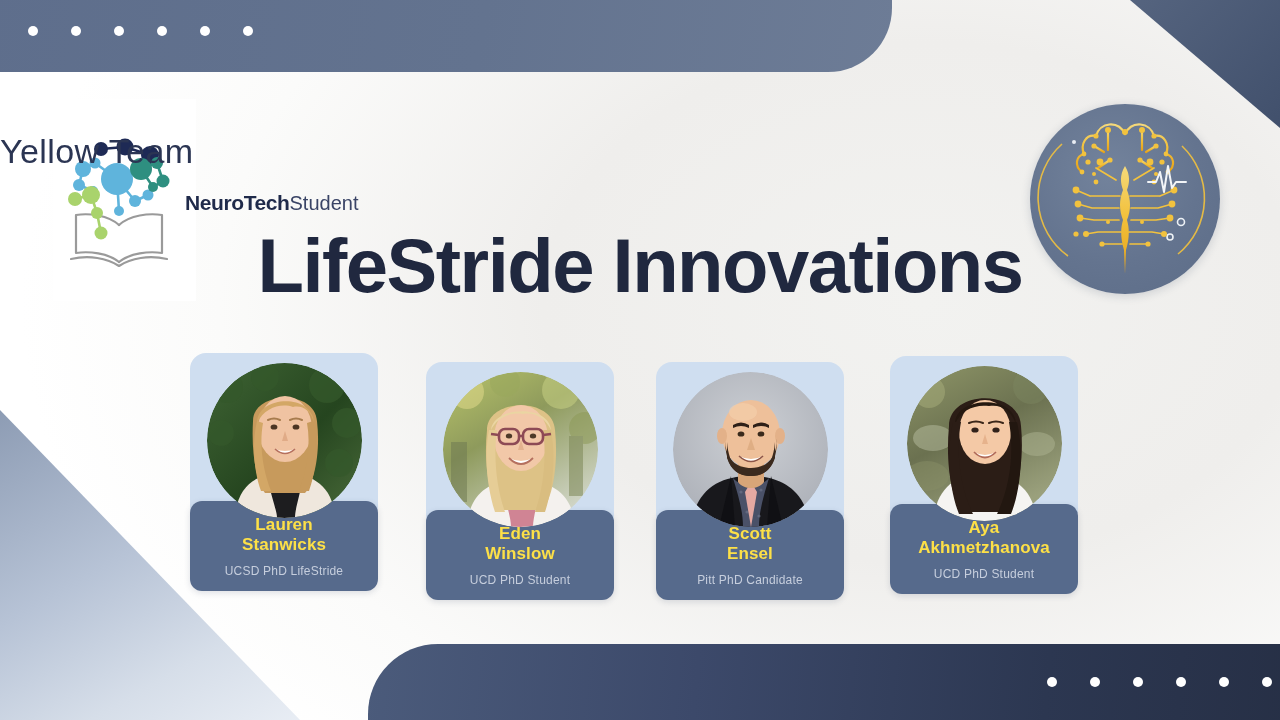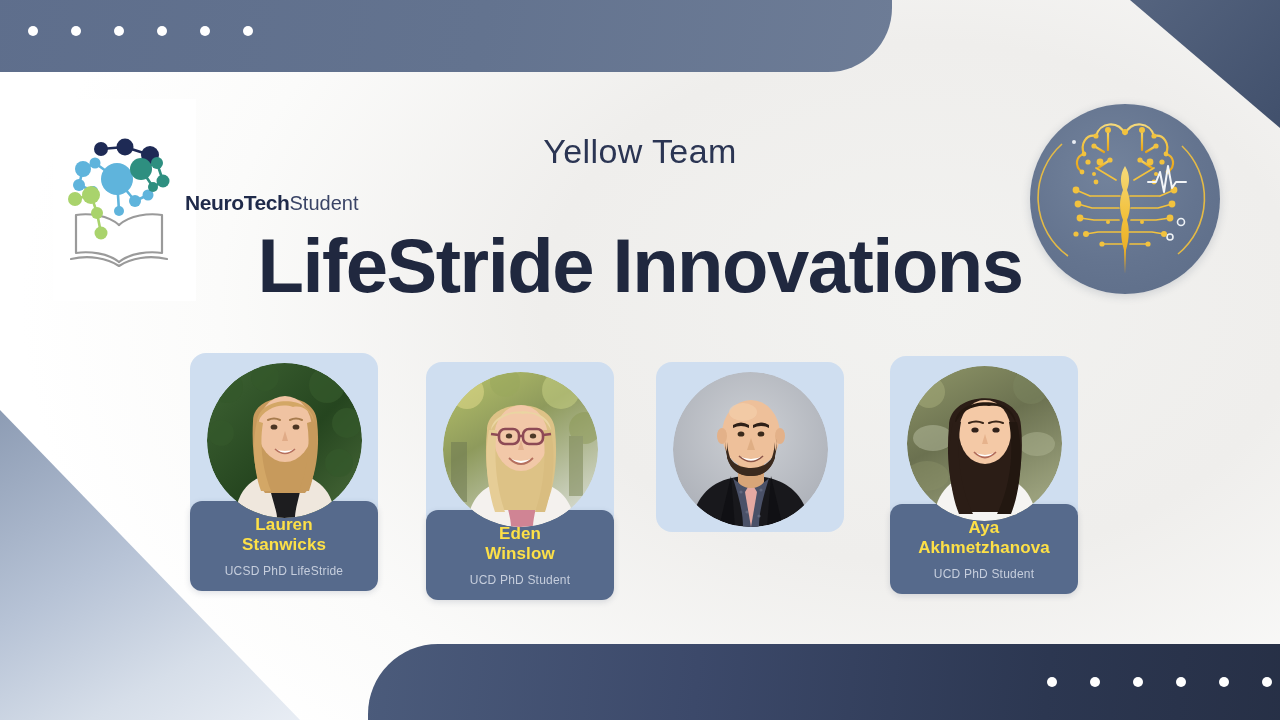--- a/index.html
+++ b/index.html
@@ -96,21 +96,21 @@
     border-radius:50%;
     background:radial-gradient(circle at 42% 36%, #73839c 0%, #64748f 55%, #5c6c87 100%);
     z-index:4;
     box-shadow:0 2px 10px rgba(40,55,85,.18);
   }
   .brain-emblem svg { display:block; }
 
   
   .team-label {
     position:absolute; left:0; right:0; top:132px;
-    text-align:center;
+    text-align:left;
     font-size:34px; color:#2b3553;
     letter-spacing:.4px;
     z-index:5;
   }
   .slide-title {
     position:absolute; left:0; right:0; top:222px;
     text-align:center;
     font-size:76px; font-weight:bold; color:#20283f;
     letter-spacing:-1.5px;
     z-index:5;
@@ -515,20 +515,25 @@
                   <ellipse cx="68" cy="62" rx="3.4" ry="2.6"></ellipse>
                   <ellipse cx="88" cy="62" rx="3.4" ry="2.6"></ellipse>
                 </g>
               <path d="M78 66 L74 78 L82 78 Z" fill="#dfae84"></path>
               <path d="M66 84 Q78 94 90 84 Q78 90 66 84 Z" fill="#ffffff"></path>
               <path d="M66 84 Q78 95 90 84" stroke="#8d5648" stroke-width="1.6" fill="none"></path>
             </g>
           </svg>
         </div>
       </div>
+      <div class="name-plate">
+        <div class="member-name">Scott
+Ensel</div>
+        <div class="member-role">Pitt PhD Candidate</div>
+      </div>
     </div>
 
     <div class="member-card" style="left:700px; top:8px;">
       <div class="card-photo-box">
         <div class="avatar">
           <svg viewBox="0 0 155 155">
             <defs>
                 <clipPath id="c4">
                   <circle cx="77.5" cy="77.5" r="77.5"></circle>
                 </clipPath>

